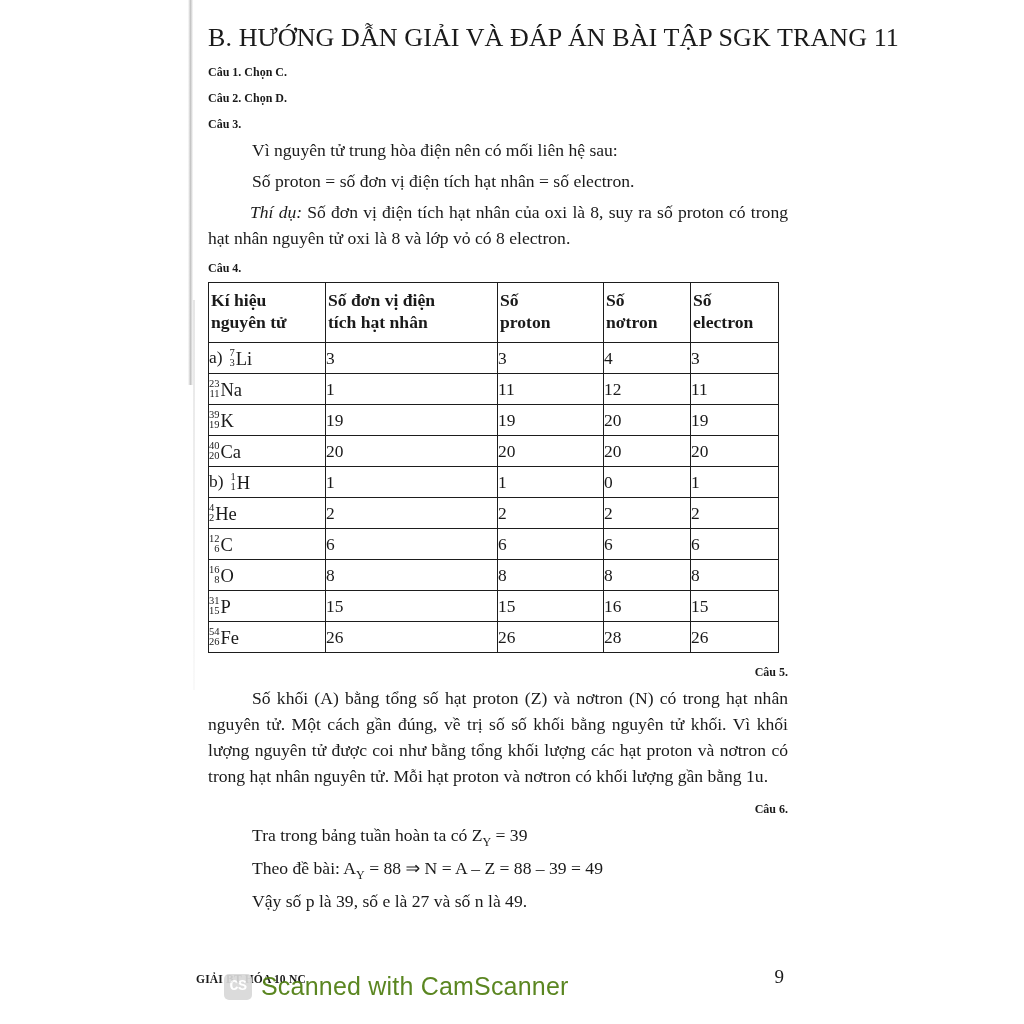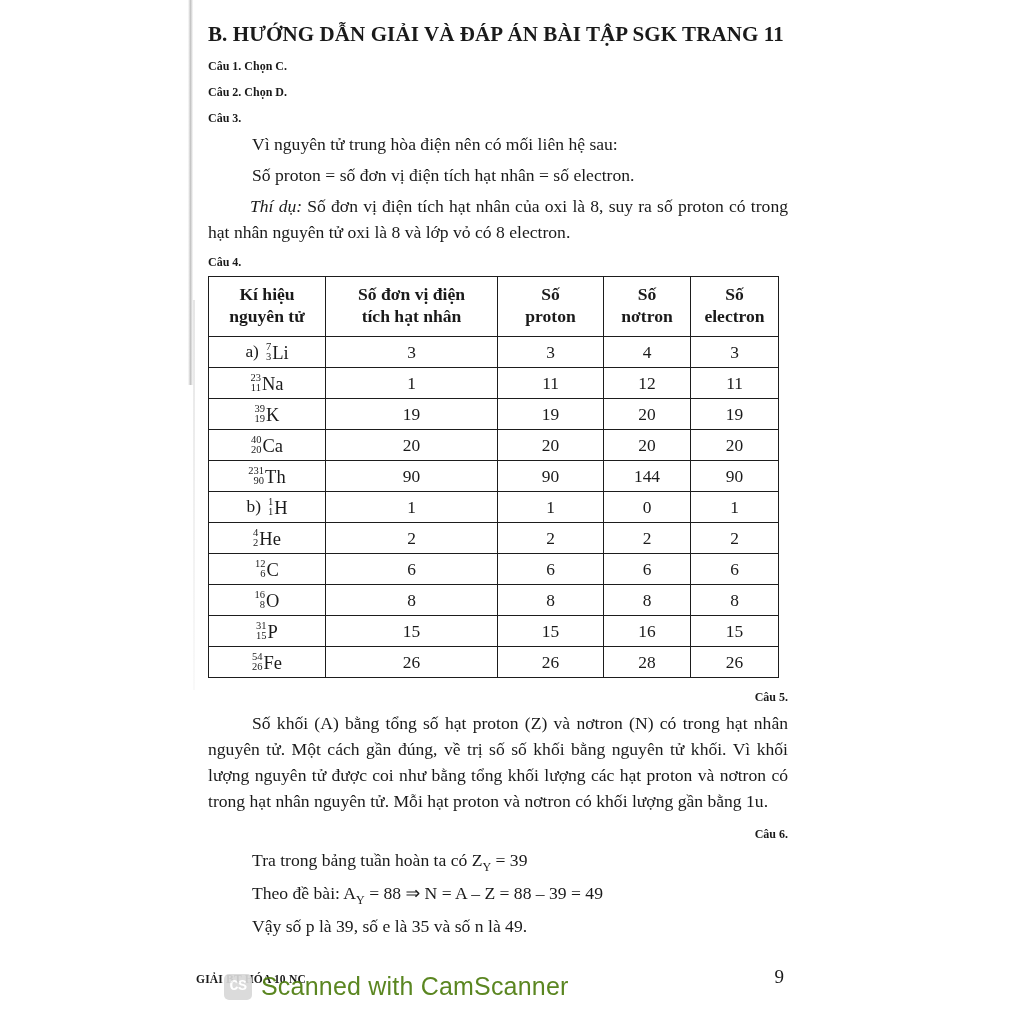--- a/index.html
+++ b/index.html
@@ -45,26 +45,27 @@
   }
 
   .content {
     position: absolute;
     left: 208px;
     top: 22px;
     width: 580px;
   }
 
   h1.doc-title {
-    font-size: 21px;
-    font-weight: bold;
+    font-size: 26px;
+    font-weight: normal;
     margin: 0 0 12px 0;
     letter-spacing: 0.1px;
     line-height: 1.2;
     white-space: nowrap;
+    text-align: right;
   }
 
   .q-label {
     font-size: 12px;
     font-weight: bold;
     margin: 0 0 11px 0;
     line-height: 1.25;
   }
   .q-label.tight { margin-bottom: 6px; }
 
@@ -82,21 +83,21 @@
   
   table.iso-table {
     border-collapse: collapse;
     width: 570px;
     margin: 4px 0 0 0;
     table-layout: fixed;
   }
   table.iso-table td,
   table.iso-table th {
     border: 1.6px solid #1d1d1d;
-    text-align: center;
+    text-align: left;
     vertical-align: middle;
     font-size: 17.4px;
     padding: 0;
   }
   table.iso-table th {
     font-weight: bold;
     line-height: 1.3;
     padding: 6px 2px 8px 2px;
     font-size: 17.6px;
   }
@@ -287,30 +288,20 @@
           <tr>
             <td class="sym-cell"><span class="isotope"><span class="iso-nums">
                   <span>40</span>
                   <span>20</span>
                 </span><span class="iso-el">Ca</span></span></td>
             <td>20</td>
             <td>20</td>
             <td>20</td>
             <td>20</td>
           </tr>
-          <tr>
-            <td class="sym-cell"><span class="isotope"><span class="iso-nums">
-                  <span>231</span>
-                  <span>90</span>
-                </span><span class="iso-el">Th</span></span></td>
-            <td>90</td>
-            <td>90</td>
-            <td>144</td>
-            <td>90</td>
-          </tr>
           <tr class="group-break">
             <td class="sym-cell"><span class="grp-letter">b)</span><span class="isotope"><span class="iso-nums">
                   <span>1</span>
                   <span>1</span>
                 </span><span class="iso-el">H</span></span></td>
             <td>1</td>
             <td>1</td>
             <td>0</td>
             <td>1</td>
           </tr>
@@ -369,21 +360,21 @@
 
     <p class="q-label tight" style="margin-top:12px;text-align:right;">Câu 5.</p>
     <p class="body-text indent">Số khối (A) bằng tổng số hạt proton (Z) và nơtron (N) có trong hạt nhân nguyên tử. Một cách gần đúng, về trị số số khối bằng nguyên tử khối. Vì khối lượng nguyên tử được coi như bằng tổng khối lượng các hạt proton và nơtron có trong hạt nhân nguyên tử. Mỗi hạt proton và nơtron có khối lượng gần bằng 1u.</p>
 
     <p class="q-label tight" style="margin-top:12px;text-align:right;">Câu 6.</p>
 
     <p class="body-text indent"><span>Tra trong bảng tuần hoàn ta có Z</span><span class="sub-y">Y</span><span> = 39</span></p>
 
     <p class="body-text indent"><span>Theo đề bài: A</span><span class="sub-y">Y</span><span> = 88 ⇒ N = A – Z = 88 – 39 = 49</span></p>
 
-    <p class="body-text indent">Vậy số p là 39, số e là 35 và số n là 49.</p>
+    <p class="body-text indent">Vậy số p là 39, số e là 27 và số n là 49.</p>
 
   </div>
 
   <div class="footer">
     <span class="footer-left">GIẢI BT HÓA 10 NC</span>
     <span class="footer-page">9</span>
   </div>
 
   <div class="watermark">
     <span class="cs-badge">CS</span>

